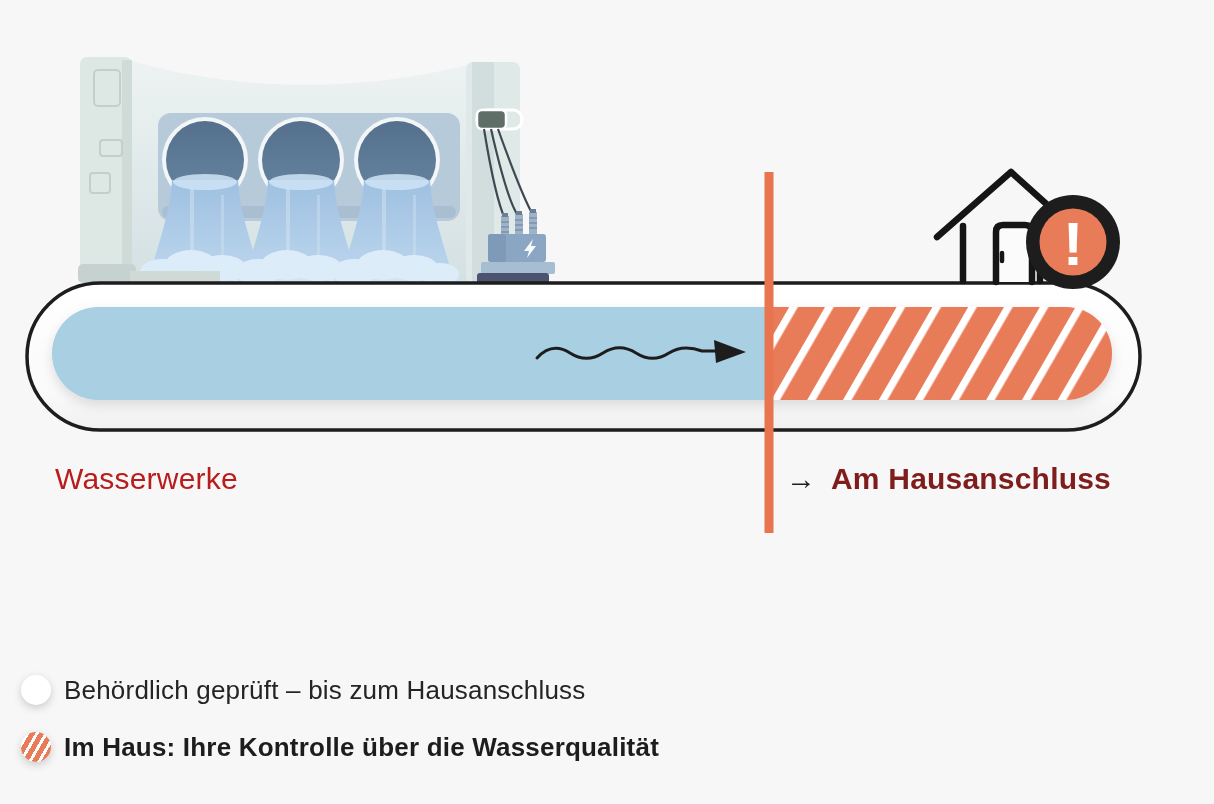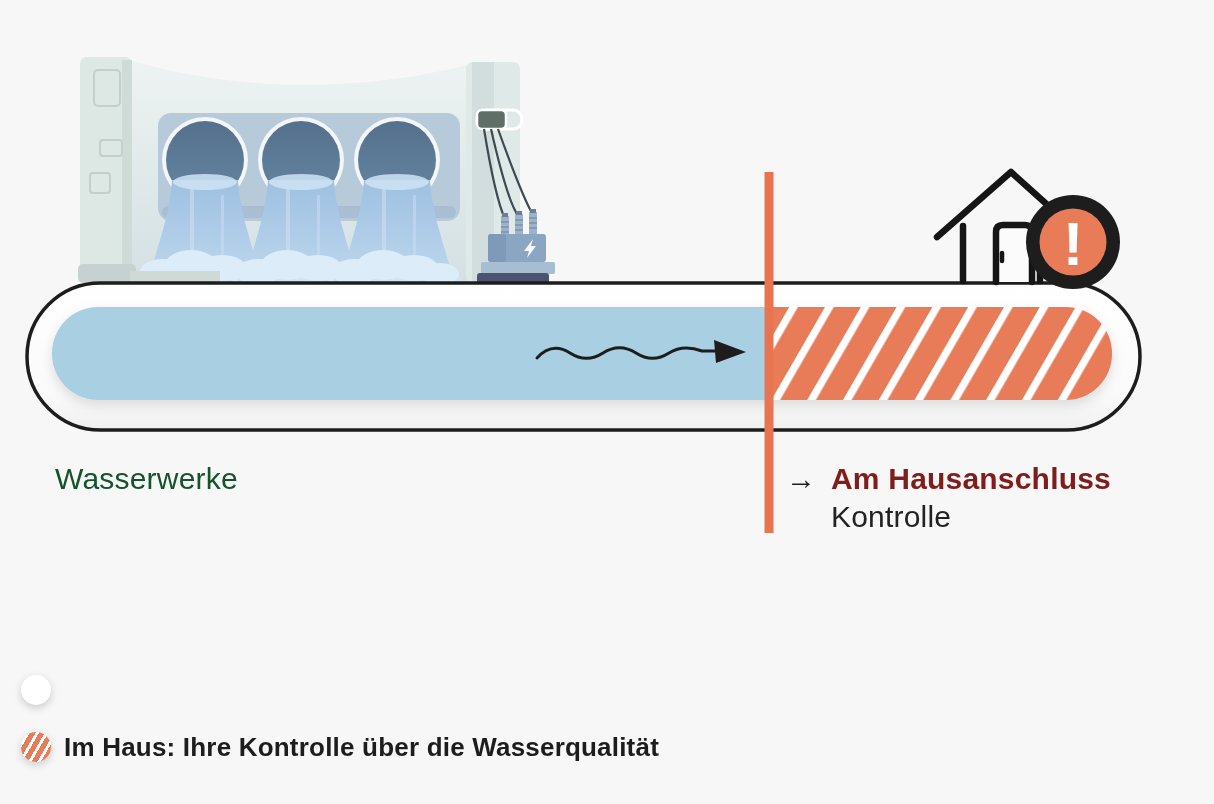--- a/index.html
+++ b/index.html
@@ -9,21 +9,21 @@
     font-family:"Liberation Sans", sans-serif;
     color:#2b2b2b;
     overflow:hidden;
   }
   .stage { position:relative; width:1214px; height:804px; background:#f7f7f7; }
   .artwork { position:absolute; left:0; top:0; }
 
   
   .label-wasserwerke {
     position:absolute; left:55px; top:461px;
-    font-size:30px; line-height:36px; color:#14532d;
+    font-size:30px; line-height:36px; color:#b91c1c;
     letter-spacing:0.2px;
   }
   .annotation {
     position:absolute; left:786px; top:460px;
     display:flex; align-items:flex-start; gap:15px;
   }
   .annotation .arrow-glyph {
     font-size:30px; line-height:38px; color:#1d1d1d;
   }
   .annotation .ann-text { font-size:30px; line-height:38px; color:#222; letter-spacing:0.2px; }
@@ -211,27 +211,27 @@
 
     <rect x="764.5" y="172" width="9" height="361" fill="#e87450"></rect>
   </svg>
 
   <div class="label-wasserwerke">Wasserwerke</div>
 
   <div class="annotation">
     <span class="arrow-glyph">→</span>
     <div class="ann-text">
       <div class="ann-title">Am Hausanschluss</div>
-      <div>Kontrolle</div>
     </div>
   </div>
 
   <div class="legend">
     <div class="legend-row">
       <span class="legend-dot dot-white"></span>
+      <span class="legend-label">Behördlich geprüft – bis zum Hausanschluss</span>
     </div>
     <div class="legend-row">
       <span class="legend-dot dot-hatched"></span>
       <span class="legend-label bold">Im Haus: Ihre Kontrolle über die Wasserqualität</span>
     </div>
   </div>
 
 </div>
 
 </body></html>

